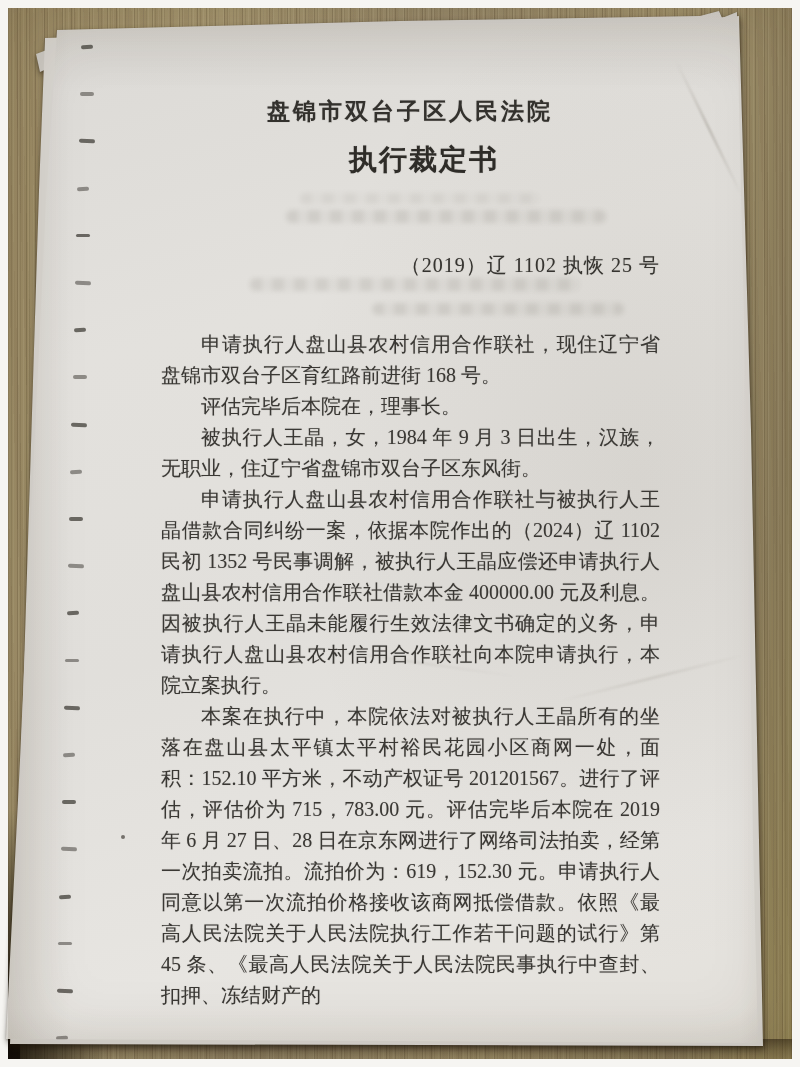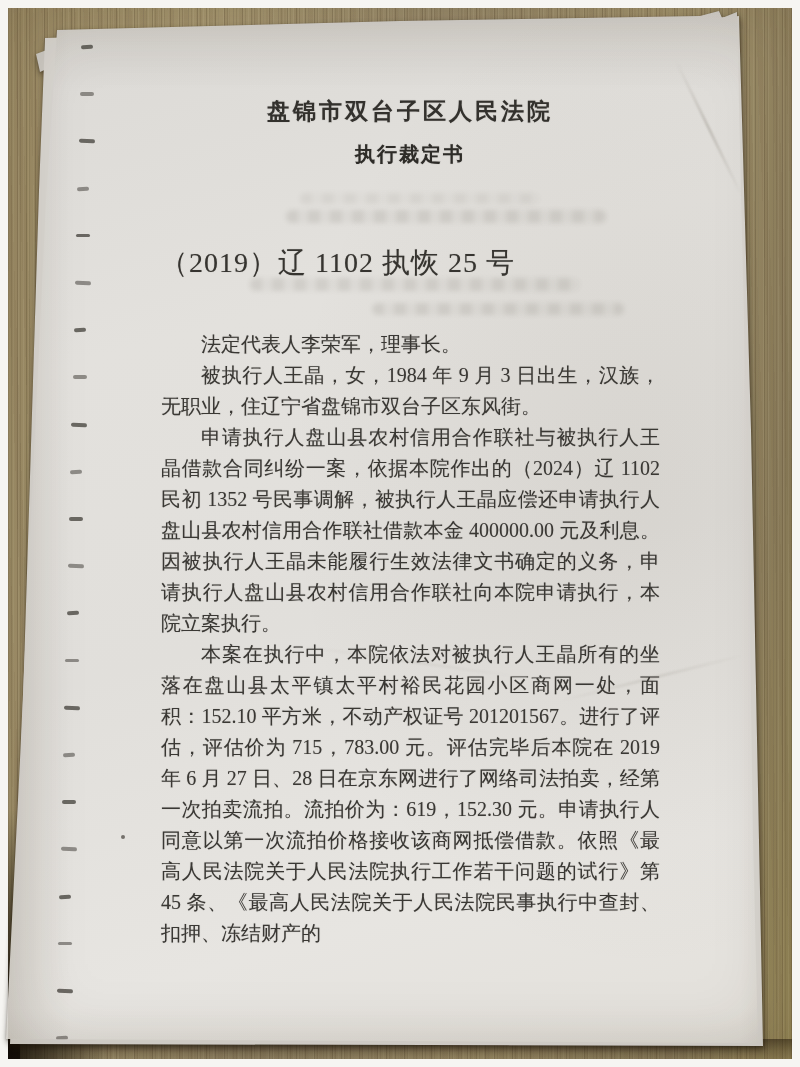--- a/index.html
+++ b/index.html
@@ -80,27 +80,27 @@
     position:absolute;left:121px;top:835px;width:4px;height:4px;border-radius:50%;
     background:#57544e;opacity:.8;
   }
   
   .court-name{
     position:absolute;left:160px;top:96px;width:500px;text-align:center;
     font-size:23px;font-weight:600;letter-spacing:3px;color:#33312d;
     text-shadow:0 0 1px rgba(51,49,45,0.35);
   }
   .doc-title{
-    position:absolute;left:160px;top:141px;width:500px;text-align:center;
-    font-size:20px;font-weight:700;letter-spacing:2px;color:#2e2c28;
+    position:absolute;left:174px;top:141px;width:500px;text-align:center;
+    font-size:28px;font-weight:700;letter-spacing:2px;color:#2e2c28;
     text-shadow:0 0 1px rgba(46,44,40,0.35);
   }
   .case-number{
-    position:absolute;left:160px;top:244px;width:500px;text-align:left;
-    font-size:28px;color:#363430;letter-spacing:1px;
+    position:absolute;left:160px;top:252px;width:500px;text-align:right;
+    font-size:20px;color:#363430;letter-spacing:1px;
     text-shadow:0 0 1px rgba(54,52,48,0.3);
   }
   .body-text{
     position:absolute;left:161px;top:329px;width:499px;
     font-size:20px;line-height:31px;text-align:justify;color:#3a3834;
     text-shadow:0 0 1px rgba(58,56,52,0.3);
   }
   .body-text p{margin:0;text-indent:2em;}
   .vignette{
     position:absolute;left:8px;top:8px;width:784px;height:1051px;pointer-events:none;
@@ -127,21 +127,22 @@
     <div class="smudge smudge-2"></div>
     <div class="smudge smudge-3"></div>
     <div class="smudge smudge-4"></div>
     <div class="stray-dot"></div>
 
     <div class="court-name">盘锦市双台子区人民法院</div>
     <div class="doc-title">执行裁定书</div>
     <div class="case-number">（2019）辽 1102 执恢 25 号</div>
 
     <div class="body-text">
-      <p>法定代表人李荣军，理事长。</p>
+      <p>申请执行人盘山县农村信用合作联社，现住辽宁省盘锦市双台子区育红路前进街 168 号。</p>
+      <p>评估完毕后本院在，理事长。</p>
       <p>被执行人王晶，女，1984 年 9 月 3 日出生，汉族，无职业，住辽宁省盘锦市双台子区东风街。</p>
       <p>申请执行人盘山县农村信用合作联社与被执行人王晶借款合同纠纷一案，依据本院作出的（2024）辽 1102 民初 1352 号民事调解，被执行人王晶应偿还申请执行人盘山县农村信用合作联社借款本金 400000.00 元及利息。因被执行人王晶未能履行生效法律文书确定的义务，申请执行人盘山县农村信用合作联社向本院申请执行，本院立案执行。</p>
       <p>本案在执行中，本院依法对被执行人王晶所有的坐落在盘山县太平镇太平村裕民花园小区商网一处，面积：152.10 平方米，不动产权证号 201201567。进行了评估，评估价为 715，783.00 元。评估完毕后本院在 2019 年 6 月 27 日、28 日在京东网进行了网络司法拍卖，经第一次拍卖流拍。流拍价为：619，152.30 元。申请执行人同意以第一次流拍价格接收该商网抵偿借款。依照《最高人民法院关于人民法院执行工作若干问题的试行》第 45 条、《最高人民法院关于人民法院民事执行中查封、扣押、冻结财产的</p>
     </div>
   <div class="bmark" style="left: 81px; top: 45px; opacity: 0.85; transform: rotate(-3deg); width: 12px;"></div>
       <div class="bmark" style="left: 79.8px; top: 92.2px; opacity: 0.6; transform: rotate(0deg); width: 14px;"></div>
       <div class="bmark" style="left: 78.6px; top: 139.4px; opacity: 0.85; transform: rotate(3deg); width: 16px;"></div>
       <div class="bmark" style="left: 77.4px; top: 186.6px; opacity: 0.6; transform: rotate(-3deg); width: 12px;"></div>
       <div class="bmark" style="left: 76.2px; top: 233.8px; opacity: 0.85; transform: rotate(0deg); width: 14px;"></div>
       <div class="bmark" style="left: 75px; top: 281px; opacity: 0.6; transform: rotate(3deg); width: 16px;"></div>

